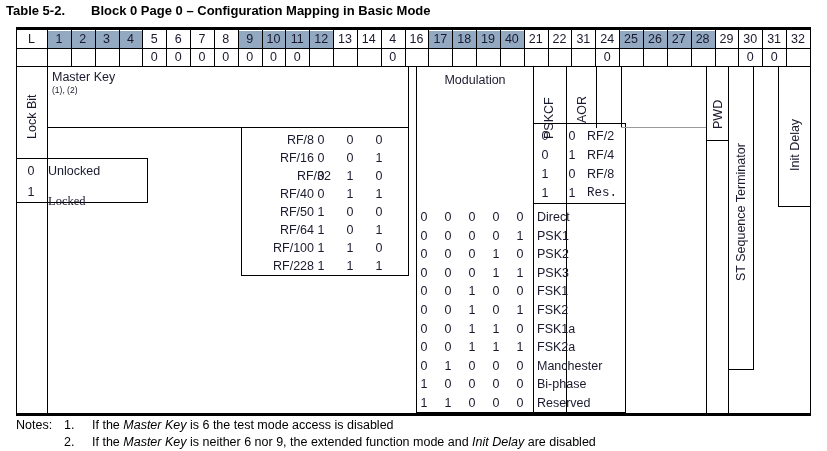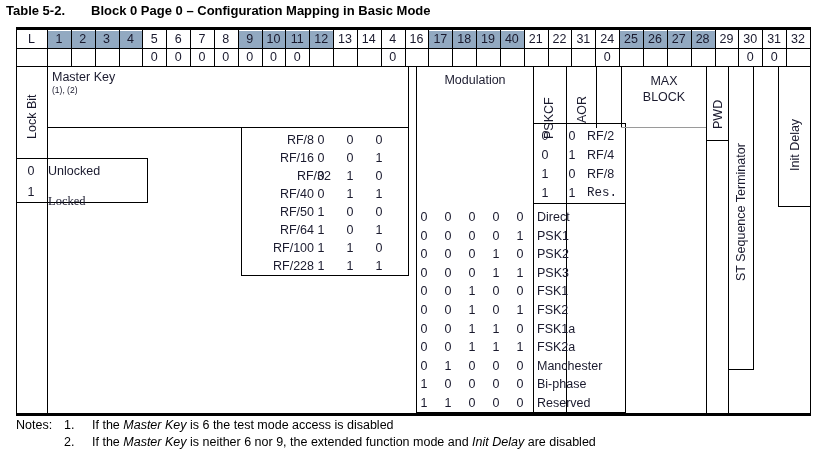--- a/index.html
+++ b/index.html
@@ -253,24 +253,20 @@
     <span class="sub">(1), (2)</span>
   </div>
 
 
   <div class="field-label center" style="left:400px; top:46px; width:118px;">Modulation</div>
 
   <div class="vlabel" style="left:526px; top:44px; height:68px;">PSKCF</div>
 
   <div class="vlabel" style="left:559px; top:44px; height:52px;">AOR</div>
 
-  <div class="field-label center" style="left:606px; top:46px; width:84px; line-height:16px;">
-    <span>MAX</span><br>
-    <span>BLOCK</span>
-  </div>
 
   <div class="vlabel" style="left:695px; top:44px; height:58px;">PWD</div>
 
   <div class="vlabel" style="left:718px; top:44px; height:210px;">ST Sequence Terminator</div>
 
   <div class="vlabel" style="left:772px; top:44px; height:100px;">Init Delay</div>
 
   <div class="hline" style="left:31px; top:100px; width:362px;"></div>
   <div class="vline" style="left:392px; top:39px; height:62px;"></div>
 

